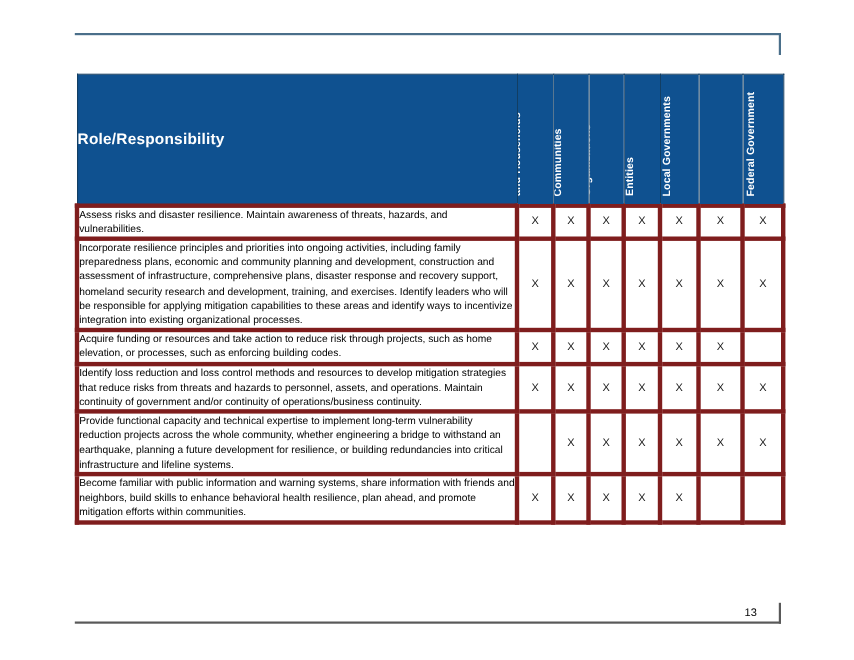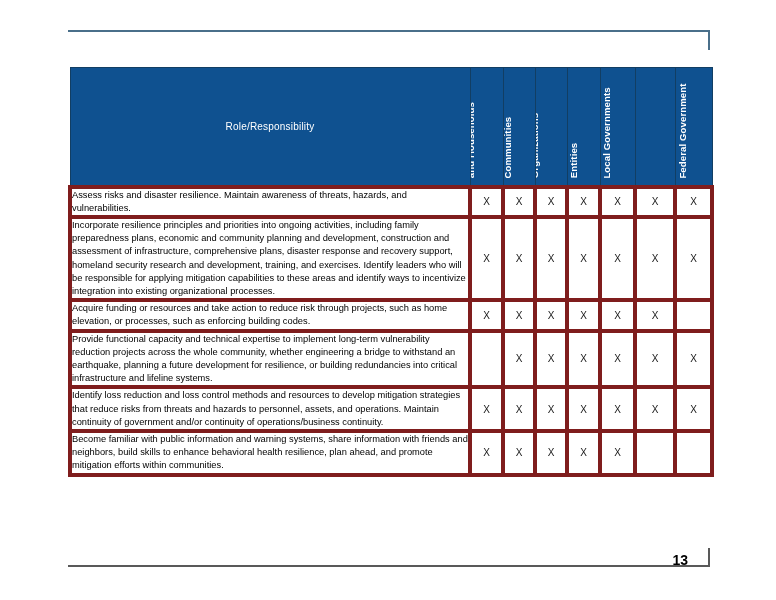--- a/index.html
+++ b/index.html
@@ -71,23 +71,23 @@
   
   .matrix-table thead th {
     background: #0f5190;
     color: #ffffff;
     border-color: #0d4madeup;
     border: 1px solid #123e63;
     height: 119px;
     box-sizing: border-box;
   }
   .th-role {
-    text-align: center;
-    font-size: 10px;
-    font-weight: normal;
+    text-align: left;
+    font-size: 14px;
+    font-weight: bold;
     letter-spacing: 0.2px;
   }
   .th-rot {
     position: relative;
     overflow: hidden;
   }
   .th-rot .rot-inner {
     position: absolute;
     left: 50%;
     bottom: 6px;
@@ -127,22 +127,22 @@
     top: 552px;
     width: 642px;
     height: 26px;
   }
   .page-footer .pagenum {
     position: absolute;
     left: 0;
     top: 0;
     width: 620px;
     text-align: right;
-    font-size: 14px;
-    font-weight: bold;
+    font-size: 10px;
+    font-weight: normal;
     color: #000000;
   }
   .page-footer .rule {
     position: absolute;
     left: 0;
     top: 13px;
     width: 642px;
     height: 2px;
     background: #595959;
   }
@@ -225,32 +225,32 @@
       <td class="cell-text">Acquire funding or resources and take action to reduce risk through projects, such as home elevation, or processes, such as enforcing building codes.</td>
       <td class="cell-mark">X</td>
       <td class="cell-mark">X</td>
       <td class="cell-mark">X</td>
       <td class="cell-mark">X</td>
       <td class="cell-mark">X</td>
       <td class="cell-mark">X</td>
       <td class="cell-mark"></td>
     </tr>
     <tr>
+      <td class="cell-text">Identify loss reduction and loss control methods and resources to develop mitigation strategies that reduce risks from threats and hazards to personnel, assets, and operations. Maintain continuity of government and/or continuity of operations/business continuity.</td>
+      <td class="cell-mark">X</td>
+      <td class="cell-mark">X</td>
+      <td class="cell-mark">X</td>
+      <td class="cell-mark">X</td>
+      <td class="cell-mark">X</td>
+      <td class="cell-mark">X</td>
+      <td class="cell-mark">X</td>
+    </tr>
+    <tr>
       <td class="cell-text">Provide functional capacity and technical expertise to implement long-term vulnerability reduction projects across the whole community, whether engineering a bridge to withstand an earthquake, planning a future development for resilience, or building redundancies into critical infrastructure and lifeline systems.</td>
       <td class="cell-mark"></td>
-      <td class="cell-mark">X</td>
-      <td class="cell-mark">X</td>
-      <td class="cell-mark">X</td>
-      <td class="cell-mark">X</td>
-      <td class="cell-mark">X</td>
-      <td class="cell-mark">X</td>
-    </tr>
-    <tr>
-      <td class="cell-text">Identify loss reduction and loss control methods and resources to develop mitigation strategies that reduce risks from threats and hazards to personnel, assets, and operations. Maintain continuity of government and/or continuity of operations/business continuity.</td>
-      <td class="cell-mark">X</td>
       <td class="cell-mark">X</td>
       <td class="cell-mark">X</td>
       <td class="cell-mark">X</td>
       <td class="cell-mark">X</td>
       <td class="cell-mark">X</td>
       <td class="cell-mark">X</td>
     </tr>
     <tr>
       <td class="cell-text">Become familiar with public information and warning systems, share information with friends and neighbors, build skills to enhance behavioral health resilience, plan ahead, and promote mitigation efforts within communities.</td>
       <td class="cell-mark">X</td>

